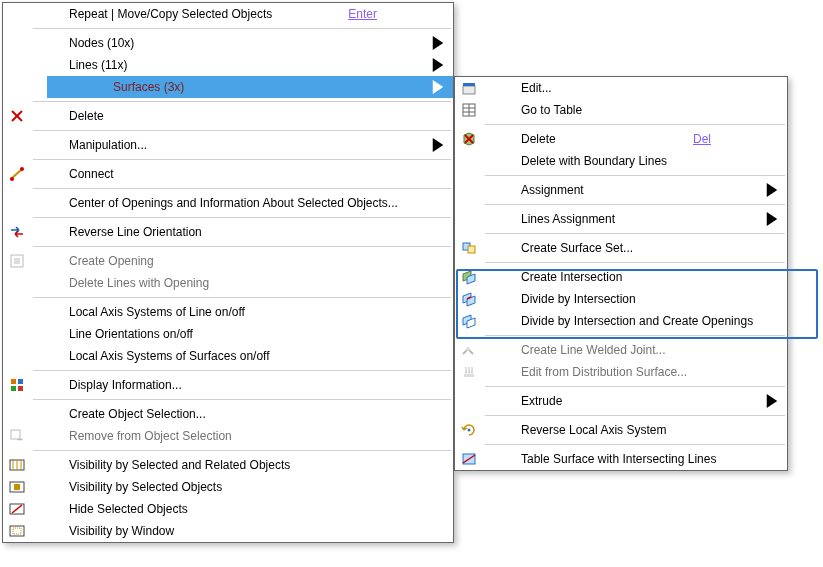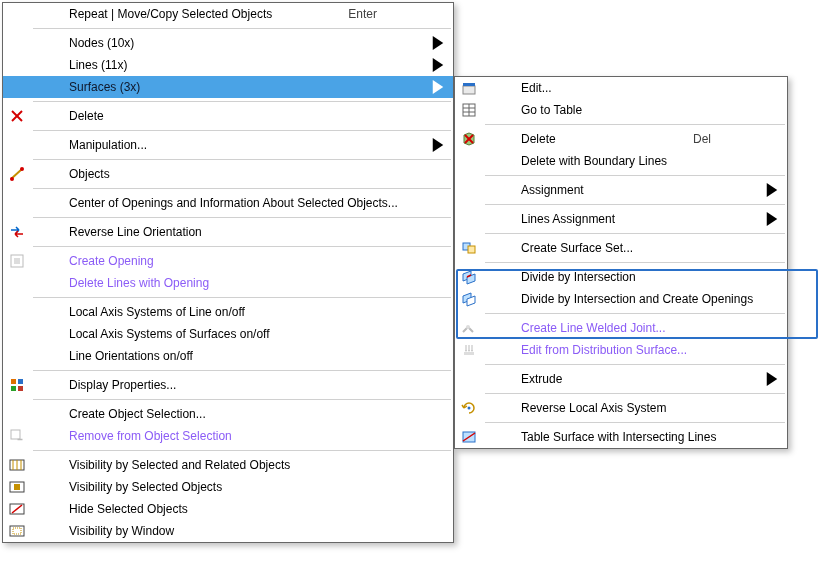--- a/index.html
+++ b/index.html
@@ -24,32 +24,32 @@
   .menu-sub  { left: 454px; top: 76px; width: 334px; }
   .item {
     display: flex;
     align-items: center;
     height: 22px;
     padding: 0 8px 0 0;
     white-space: nowrap;
     cursor: default;
     gap: 36px;
   }
-  .item.selected { background: #4aa3e6; color: #0f172a; }
-  .item.disabled { color: #8b5cf6; }
+  .item.selected { background: #4aa3e6; color: #7f1d1d; margin-left: 44px; }
+  .item.disabled { color: #737373; }
   .icon-col {
     width: 28px;
     display: flex;
     align-items: center;
     justify-content: center;
     flex: 0 0 28px;
     height: 22px;
   }
   .label { flex: 1 1 auto; padding-left: 2px; }
-  .shortcut { flex: 0 0 auto; padding-right: 18px; color: #404040; }
+  .shortcut { flex: 0 0 auto; padding-right: 18px; color: #8b5cf6; text-decoration: underline; }
   .arrow {
     flex: 0 0 14px;
     text-align: center;
   }
   .arrow svg { display:block; }
   .sep {
     height: 1px;
     margin: 3px 2px 3px 30px;
     background: #d0d0d0;
   }
@@ -134,21 +134,21 @@
   <div class="sep"></div>
 
   <div class="item">
     <span class="icon-col">
       <svg viewBox="0 0 16 16">
           <line x1="2" y1="13" x2="13" y2="3" stroke="#c59000" stroke-width="2"></line>
           <circle cx="3" cy="13" r="2" fill="#d40000"></circle>
           <circle cx="13" cy="3" r="2" fill="#d40000"></circle>
         </svg>
     </span>
-    <span class="label">Objects</span>
+    <span class="label">Connect</span>
     <span class="arrow"></span>
   </div>
 
   <div class="sep"></div>
 
   <div class="item">
     <span class="icon-col"></span>
     <span class="label">Center of Openings and Information About Selected Objects...</span>
     <span class="arrow"></span>
   </div>
@@ -188,42 +188,42 @@
   <div class="sep"></div>
 
   <div class="item">
     <span class="icon-col"></span>
     <span class="label">Local Axis Systems of Line on/off</span>
     <span class="arrow"></span>
   </div>
 
   <div class="item">
     <span class="icon-col"></span>
+    <span class="label">Line Orientations on/off</span>
+    <span class="arrow"></span>
+  </div>
+
+  <div class="item">
+    <span class="icon-col"></span>
     <span class="label">Local Axis Systems of Surfaces on/off</span>
-    <span class="arrow"></span>
-  </div>
-
-  <div class="item">
-    <span class="icon-col"></span>
-    <span class="label">Line Orientations on/off</span>
     <span class="arrow"></span>
   </div>
 
   <div class="sep"></div>
 
   <div class="item">
     <span class="icon-col">
       <svg viewBox="0 0 16 16">
           <rect x="2" y="2" width="5" height="5" fill="#e07000"></rect>
           <rect x="9" y="2" width="5" height="5" fill="#2a70c8"></rect>
           <rect x="2" y="9" width="5" height="5" fill="#2aa02a"></rect>
           <rect x="9" y="9" width="5" height="5" fill="#c0392b"></rect>
         </svg>
     </span>
-    <span class="label">Display Properties...</span>
+    <span class="label">Display Information...</span>
     <span class="arrow"></span>
   </div>
 
   <div class="sep"></div>
 
   <div class="item">
     <span class="icon-col"></span>
     <span class="label">Create Object Selection...</span>
     <span class="arrow"></span>
   </div>
@@ -369,20 +369,30 @@
           <rect x="2" y="3" width="7" height="7" fill="#bde0ff" stroke="#2a70c8"></rect>
           <rect x="7" y="6" width="7" height="7" fill="#ffe9a8" stroke="#c59000"></rect>
         </svg>
     </span>
     <span class="label">Create Surface Set...</span>
     <span class="arrow"></span>
   </div>
 
   <div class="sep"></div>
 
+  <div class="item">
+    <span class="icon-col">
+      <svg viewBox="0 0 16 16">
+          <path d="M2 5 L10 2 L10 9 L2 12 Z" fill="#9cc97a" stroke="#5a7a3a"></path>
+          <path d="M6 8 L14 5 L14 12 L6 15 Z" fill="#bde0ff" stroke="#2a70c8"></path>
+        </svg>
+    </span>
+    <span class="label">Create Intersection</span>
+    <span class="arrow"></span>
+  </div>
 
   <div class="item">
     <span class="icon-col">
       <svg viewBox="0 0 16 16">
           <path d="M2 5 L10 2 L10 9 L2 12 Z" fill="#bde0ff" stroke="#2a70c8"></path>
           <path d="M6 8 L14 5 L14 12 L6 15 Z" fill="#bde0ff" stroke="#2a70c8"></path>
           <line x1="6" y1="8" x2="10" y2="6" stroke="#d40000" stroke-width="1.5"></line>
         </svg>
     </span>
     <span class="label">Divide by Intersection</span>

